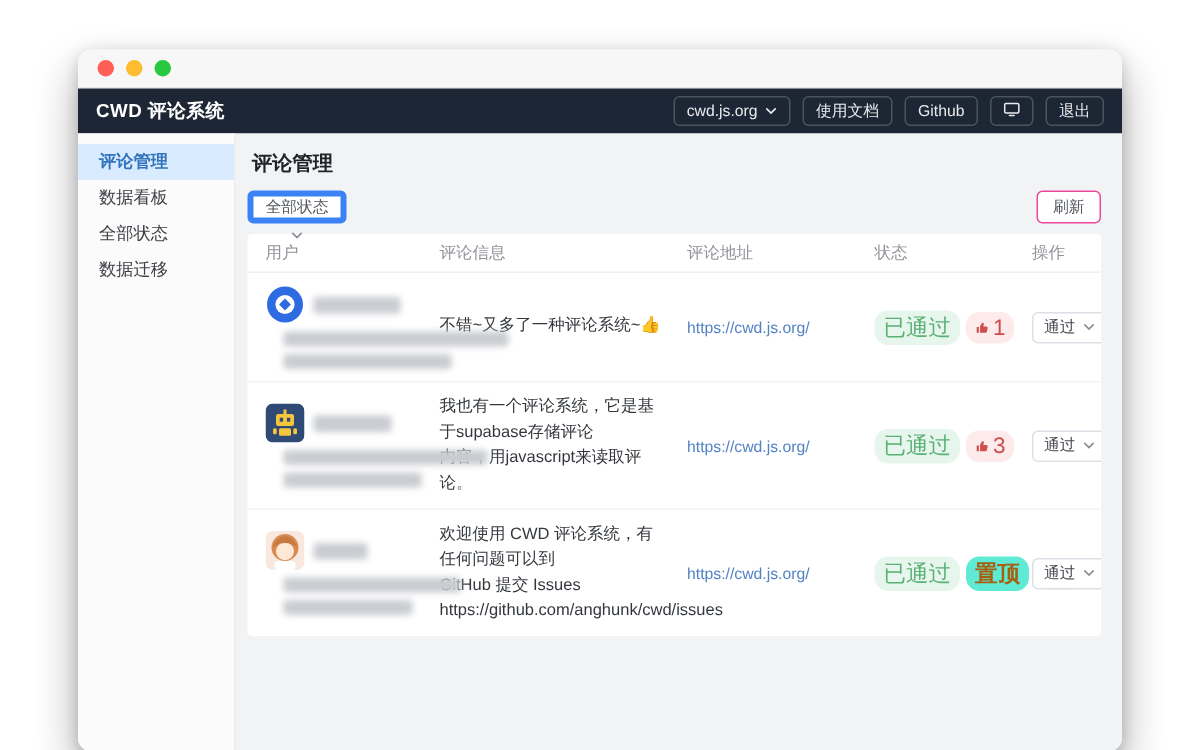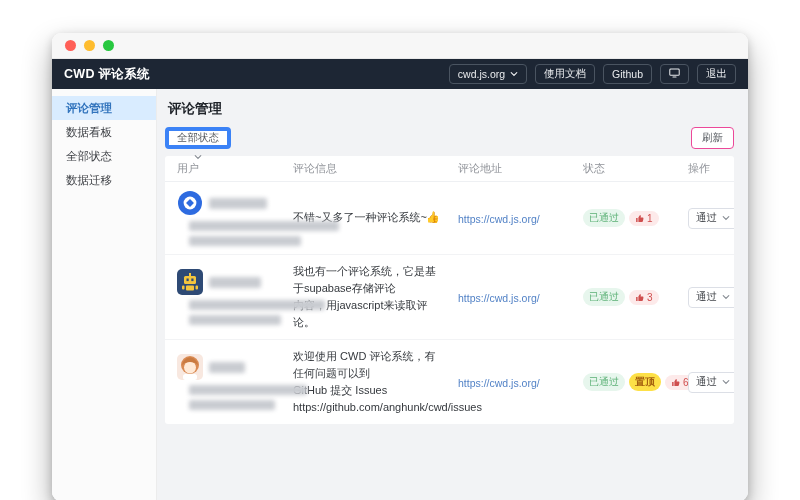--- a/index.html
+++ b/index.html
@@ -50,23 +50,23 @@
   .avatar { width:26px; height:26px; flex:0 0 auto; }
   .avatar svg { display:block; }
   .redact { background:#c9ccd1; filter:blur(2px); border-radius:2px; height:10px; }
   .r-name { width:58px; height:11px; }
   .r-line { margin:5px 0 0 12px; }
 
   .comment-text { font-size:11px; color:#34383d; line-height:1.55; white-space:pre-line; }
   .url-link { font-size:10.5px; color:#5282c6; text-decoration:none; cursor:pointer; }
 
   .status-cell { display:flex; align-items:center; gap:4px; }
-  .badge { font-size:10px; padding:2px 6px; border-radius:9px; white-space:nowrap; display:inline-flex; align-items:center; gap:3px; }
+  .badge { font-size:15px; padding:2px 6px; border-radius:9px; white-space:nowrap; display:inline-flex; align-items:center; gap:3px; }
   .badge-pass { background:#e7f6ed; color:#5cb176; }
-  .badge-pin  { background:#fde047; color:#a4600f; font-weight:700; }
+  .badge-pin  { background:#5eead4; color:#a4600f; font-weight:700; }
   .badge-like { background:#fdeaea; color:#cf4e4e; }
   .thumb { display:inline-flex; }
 
   .actions-cell { display:flex; align-items:center; gap:6px; }
   .act { background:#fff; border:1px solid #dcdfe6; border-radius:4px; height:21px; padding:0 7px; font-size:10.5px;
          color:#46494e; display:inline-flex; align-items:center; gap:5px; cursor:pointer; white-space:nowrap; }
   .act-del { border-color:#f1b8b8; color:#e05e5e; }
 </style>
 </head>
 <body>

